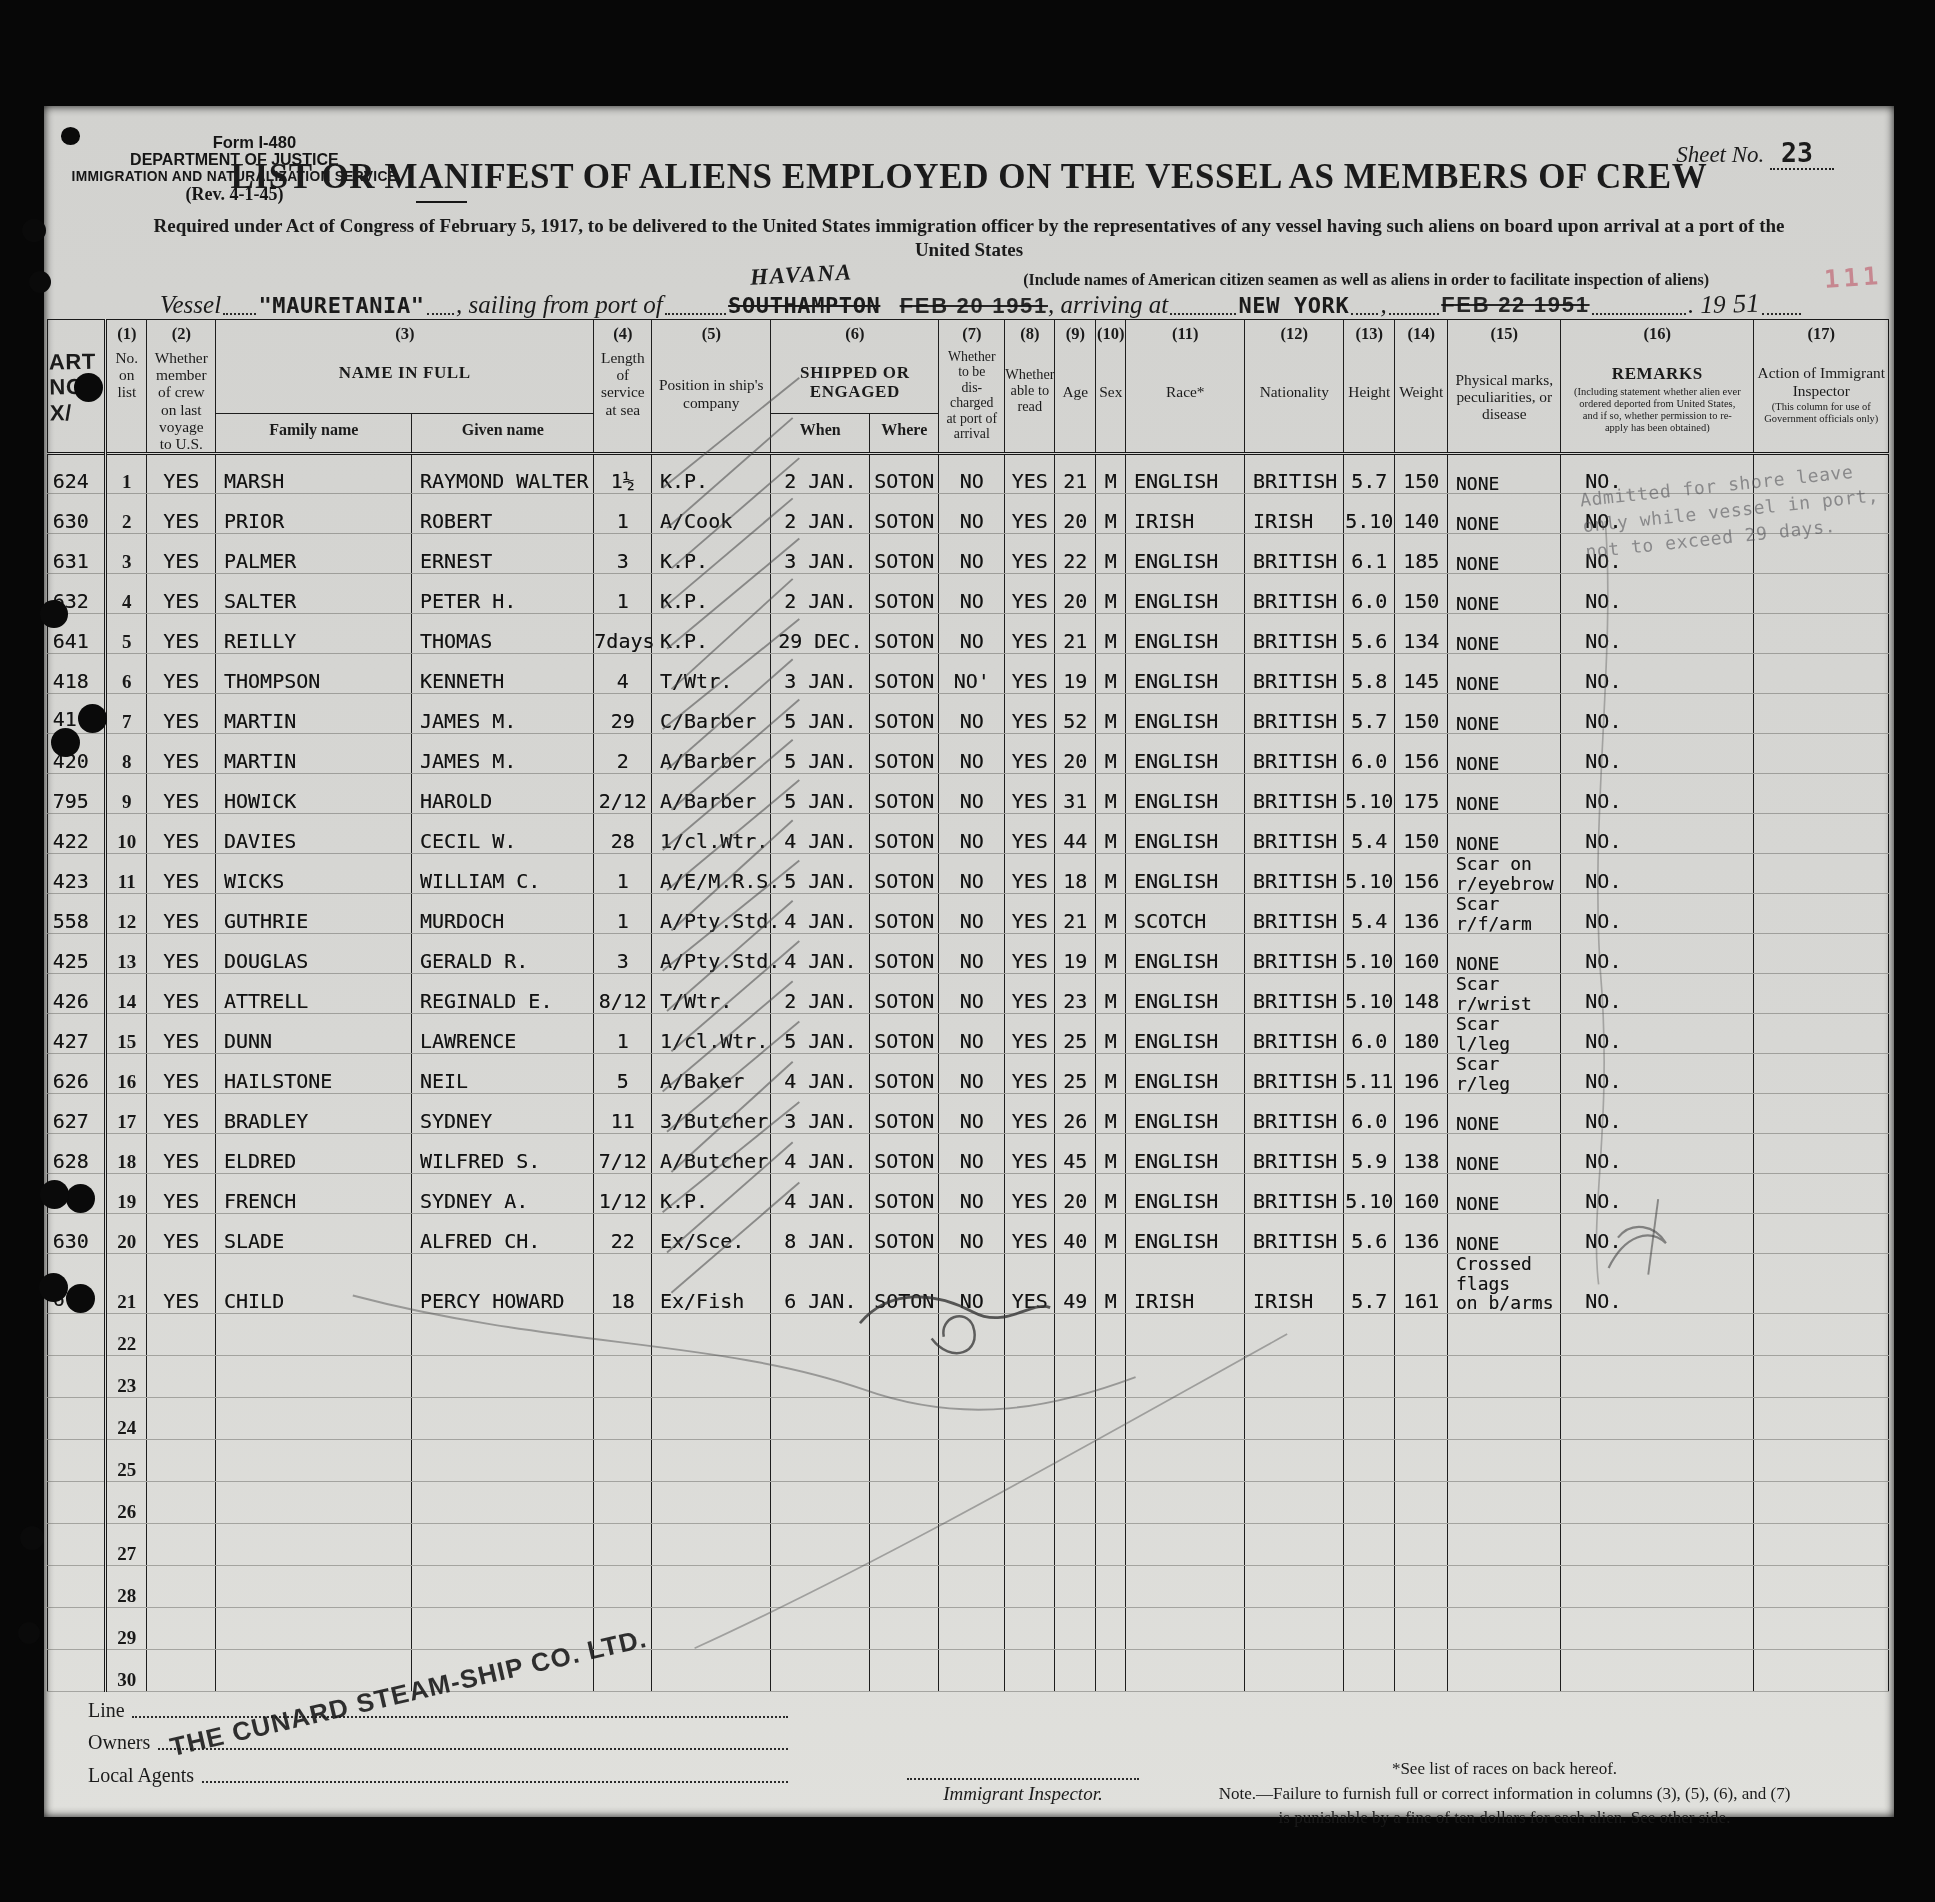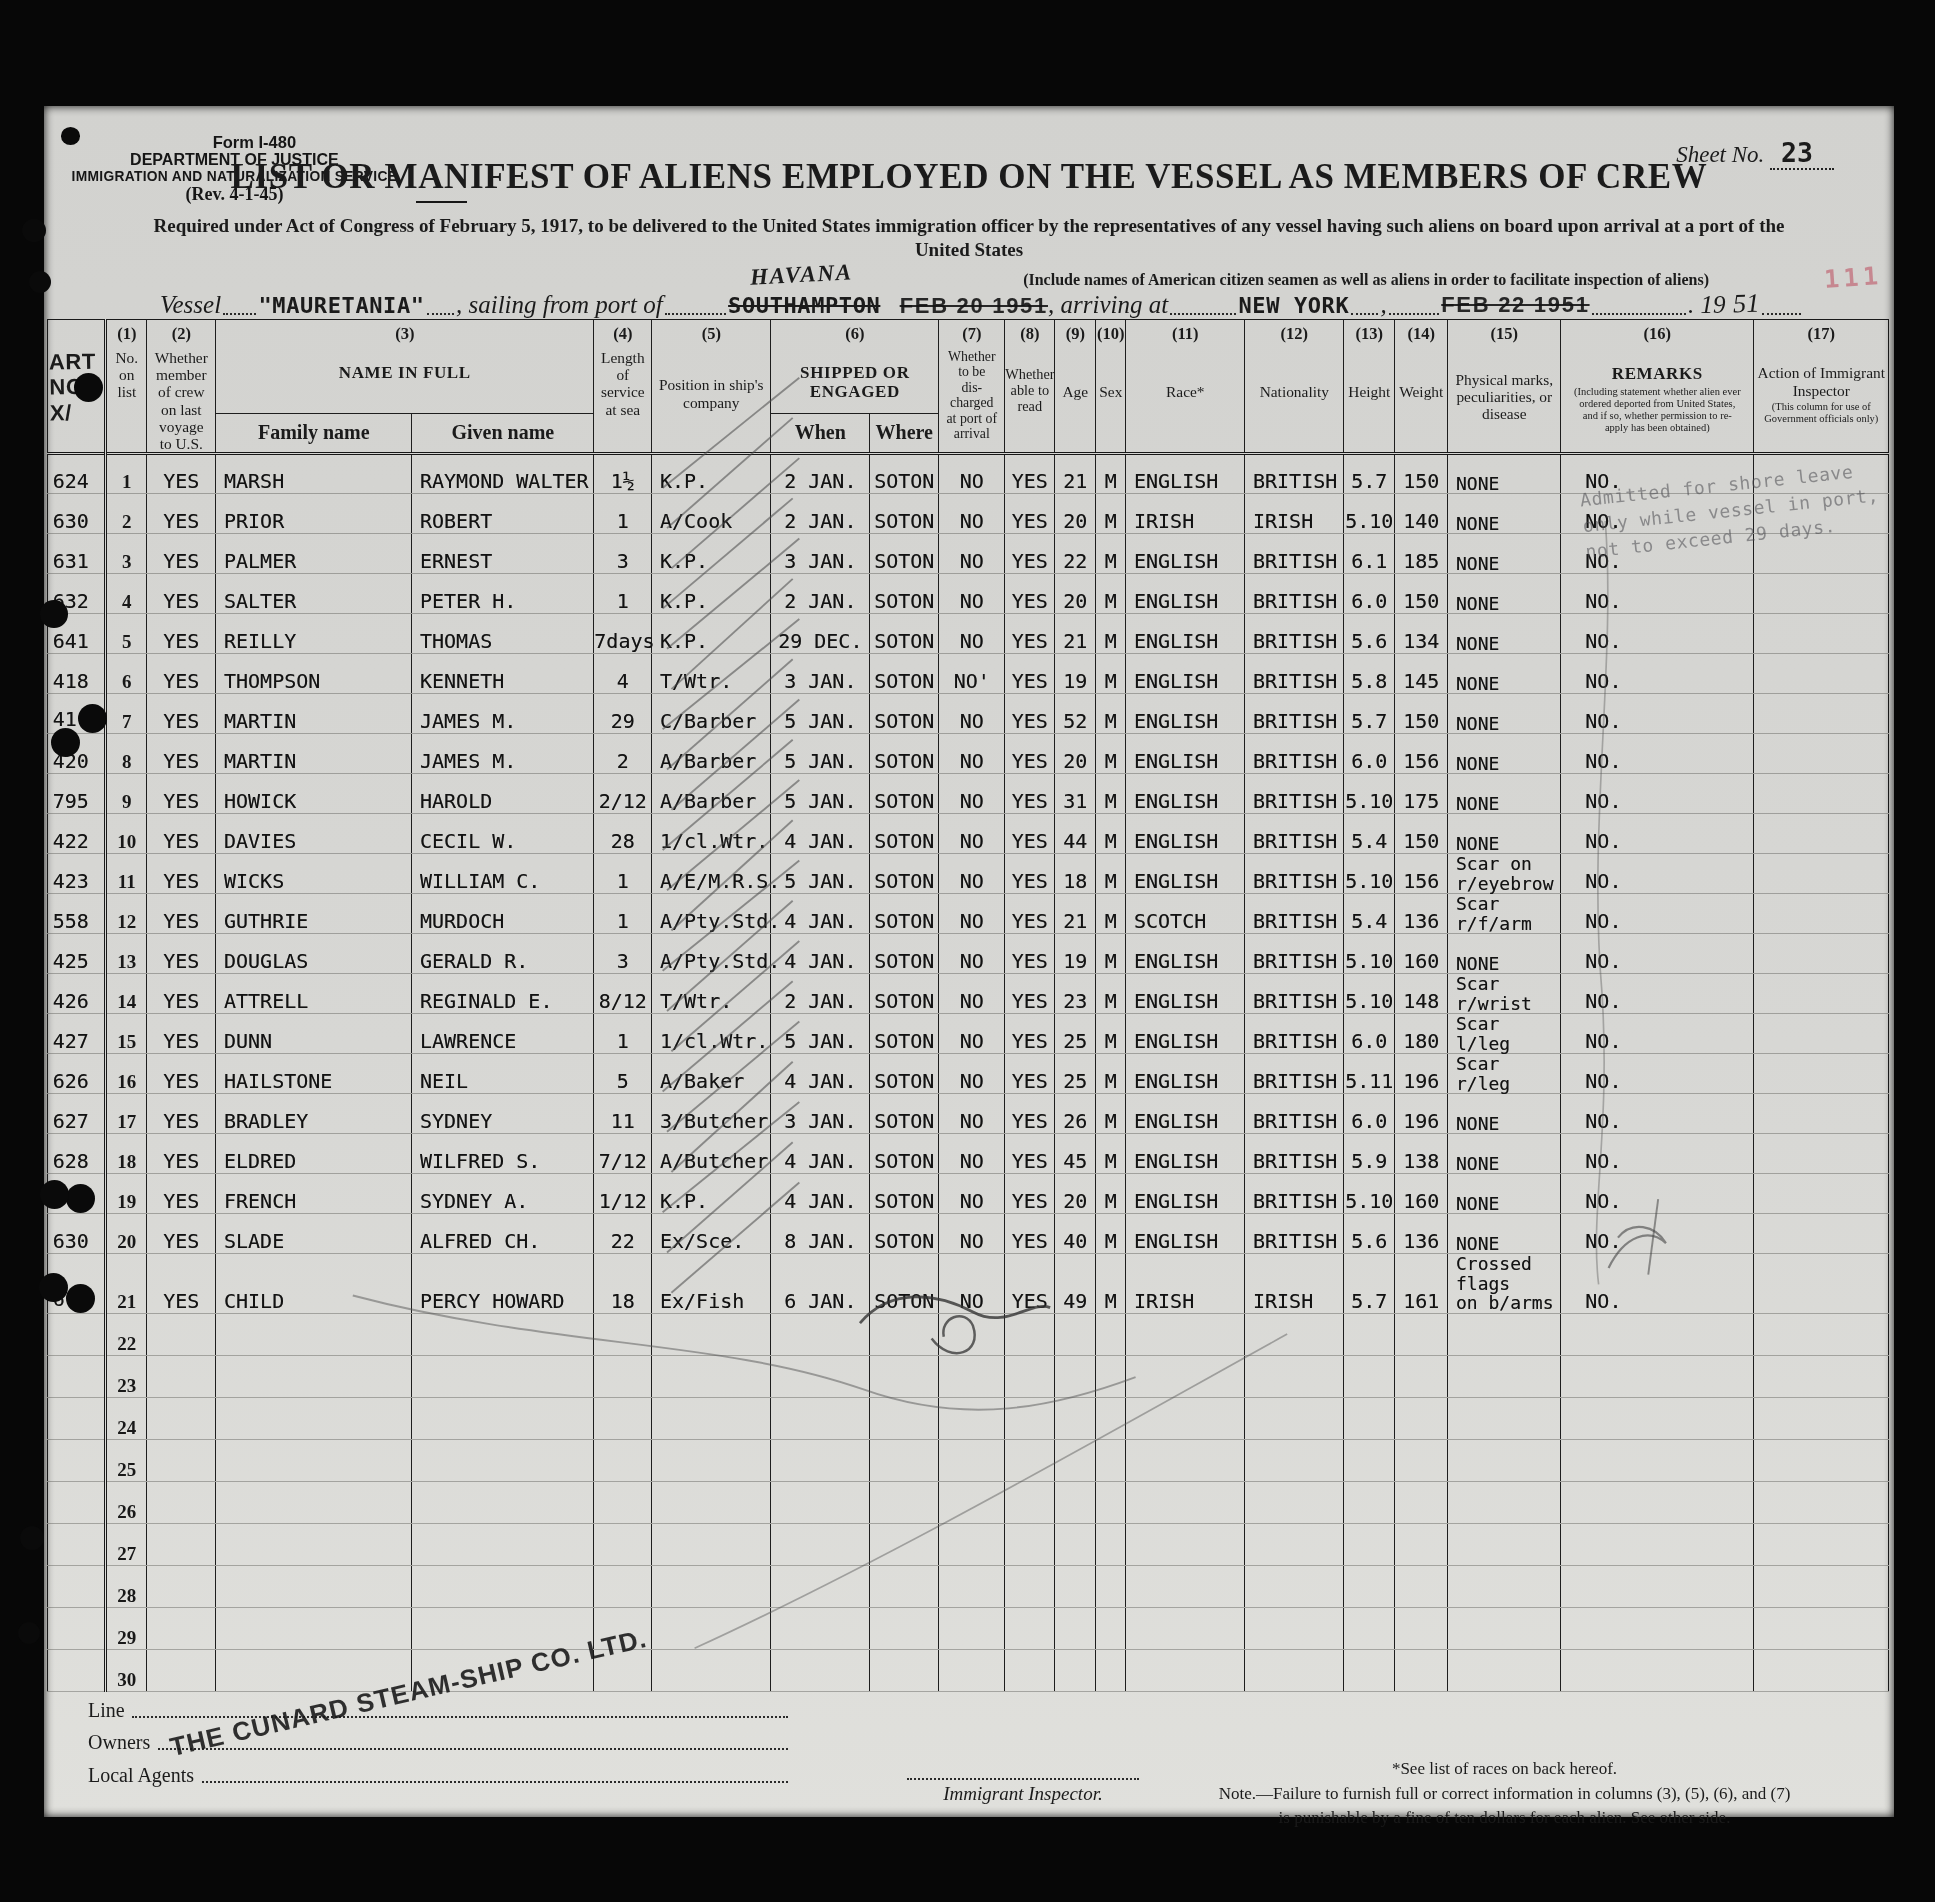--- a/index.html
+++ b/index.html
@@ -44,21 +44,21 @@
                  table-layout:fixed;border:1.7px solid #1a1a1a;}
   .manifest th,.manifest td{border-left:1.1px solid #1e1e1e;overflow:visible;padding:0;}
   .manifest thead th{font-weight:normal;vertical-align:top;text-align:center;}
   .manifest thead tr.h1 th{height:82px;}
   .manifest thead tr.h2 th{height:34px;border-top:1.1px solid #1e1e1e;}
   .manifest thead{border-bottom:3.9px double #161616;}
   .colnum{display:block;font-size:16.5px;font-weight:bold;padding-top:4.4px;}
   .collabel{display:block;font-size:15.4px;line-height:1.12;padding-top:4.4px;}
   .collabel.big{font-weight:bold;font-size:17px;letter-spacing:0.6px;padding-top:19px;}
   .colnote{display:block;font-size:10.5px;line-height:1.15;padding:2.2px 3.3px 0 3.3px;}
-  .subhead{font-size:20px;font-weight:bold;padding-top:7.7px;display:block;}
+  .subhead{font-size:16px;font-weight:bold;padding-top:7.7px;display:block;}
   .manifest tbody tr{height:40px;}
   .manifest tbody tr.emptyrow{height:42px;}
   .manifest td{vertical-align:bottom;font-family:"DejaVu Sans Mono",monospace;font-size:20px;
                color:#121212;text-shadow:0 0 0.6px rgba(10,10,10,.45);
                border-bottom:0.6px solid rgba(70,70,65,.38);text-align:center;white-space:pre;}
   .manifest td.left{text-align:left;padding-left:7.7px;}
   .manifest td.c-art{border-left:none;border-right:3.9px double #1a1a1a;text-align:left;padding-left:4.4px;position:relative;}
   .manifest td.rowno{font-family:"Liberation Serif",serif;font-weight:bold;font-size:19px;
                      text-shadow:none;color:#181818;text-align:center;}
   .manifest td.marks{font-size:18px;line-height:1.08;white-space:pre-line;}

